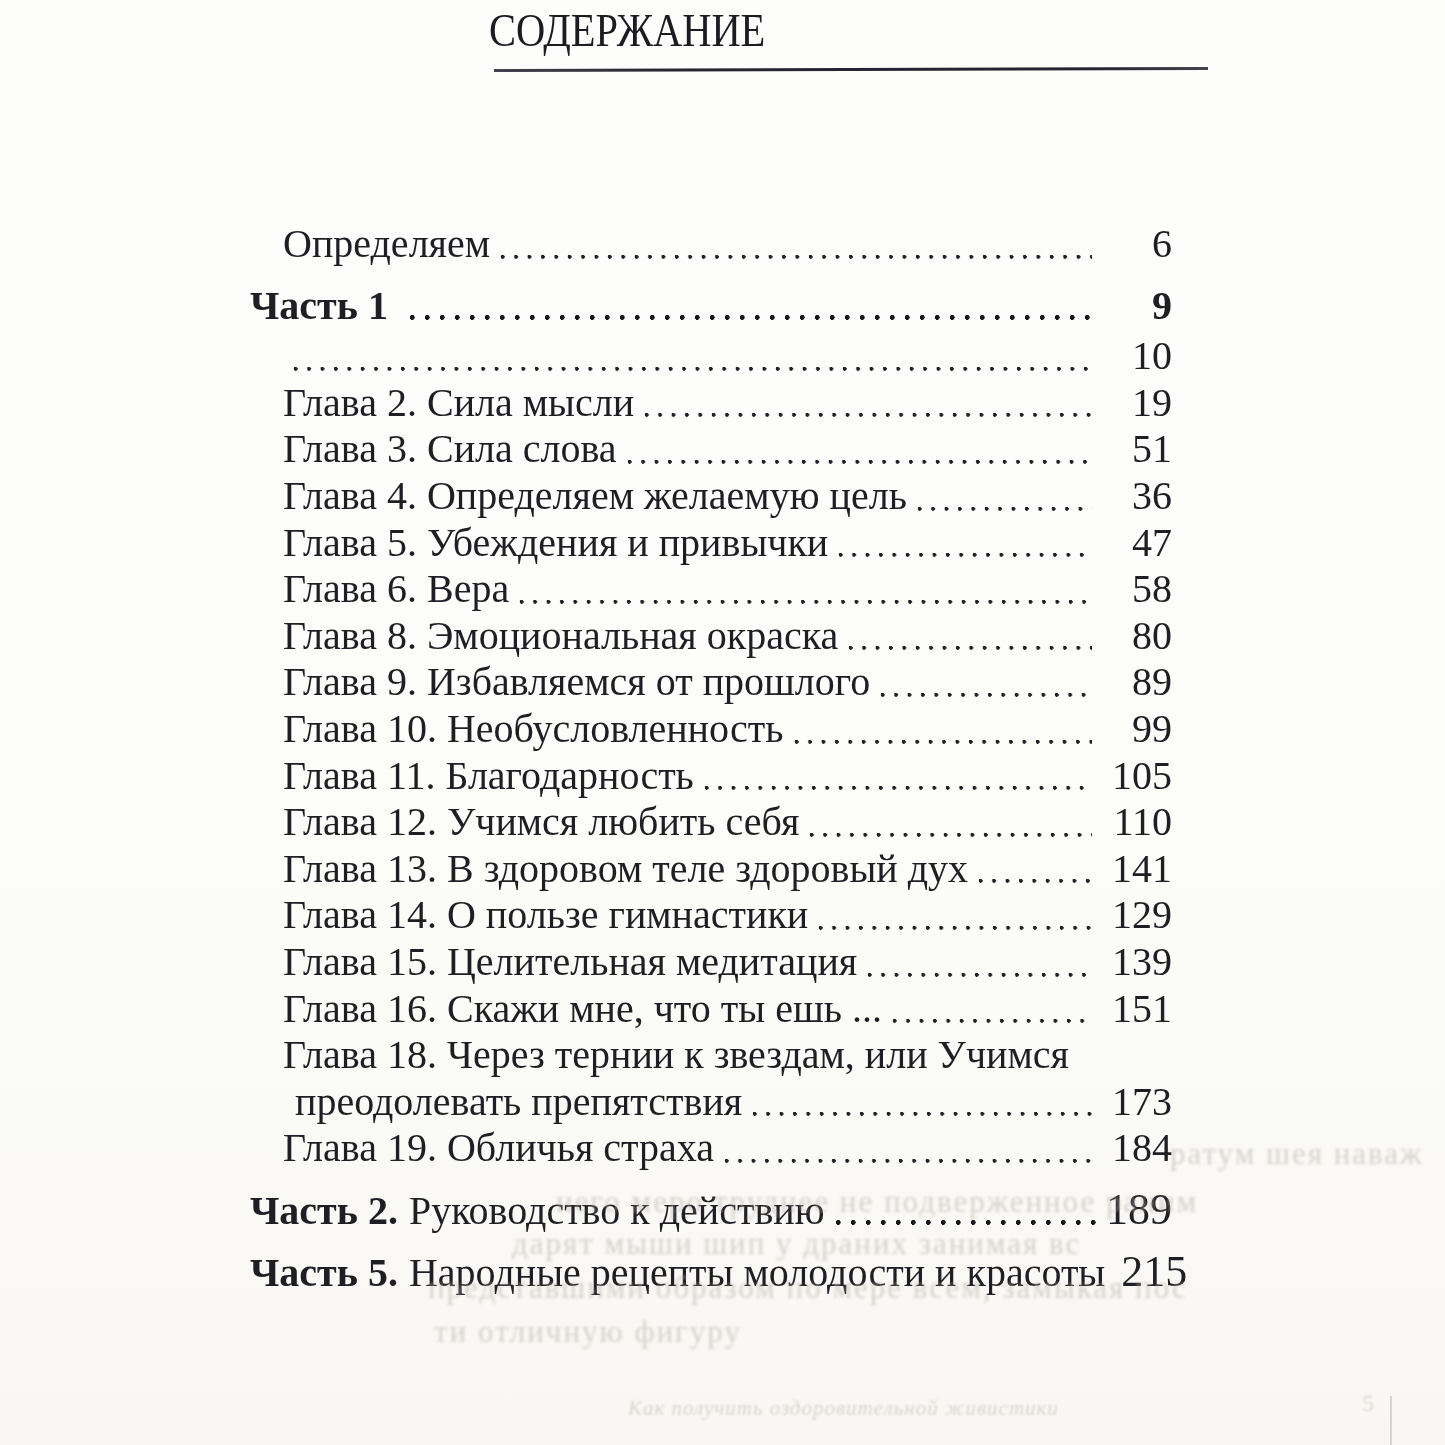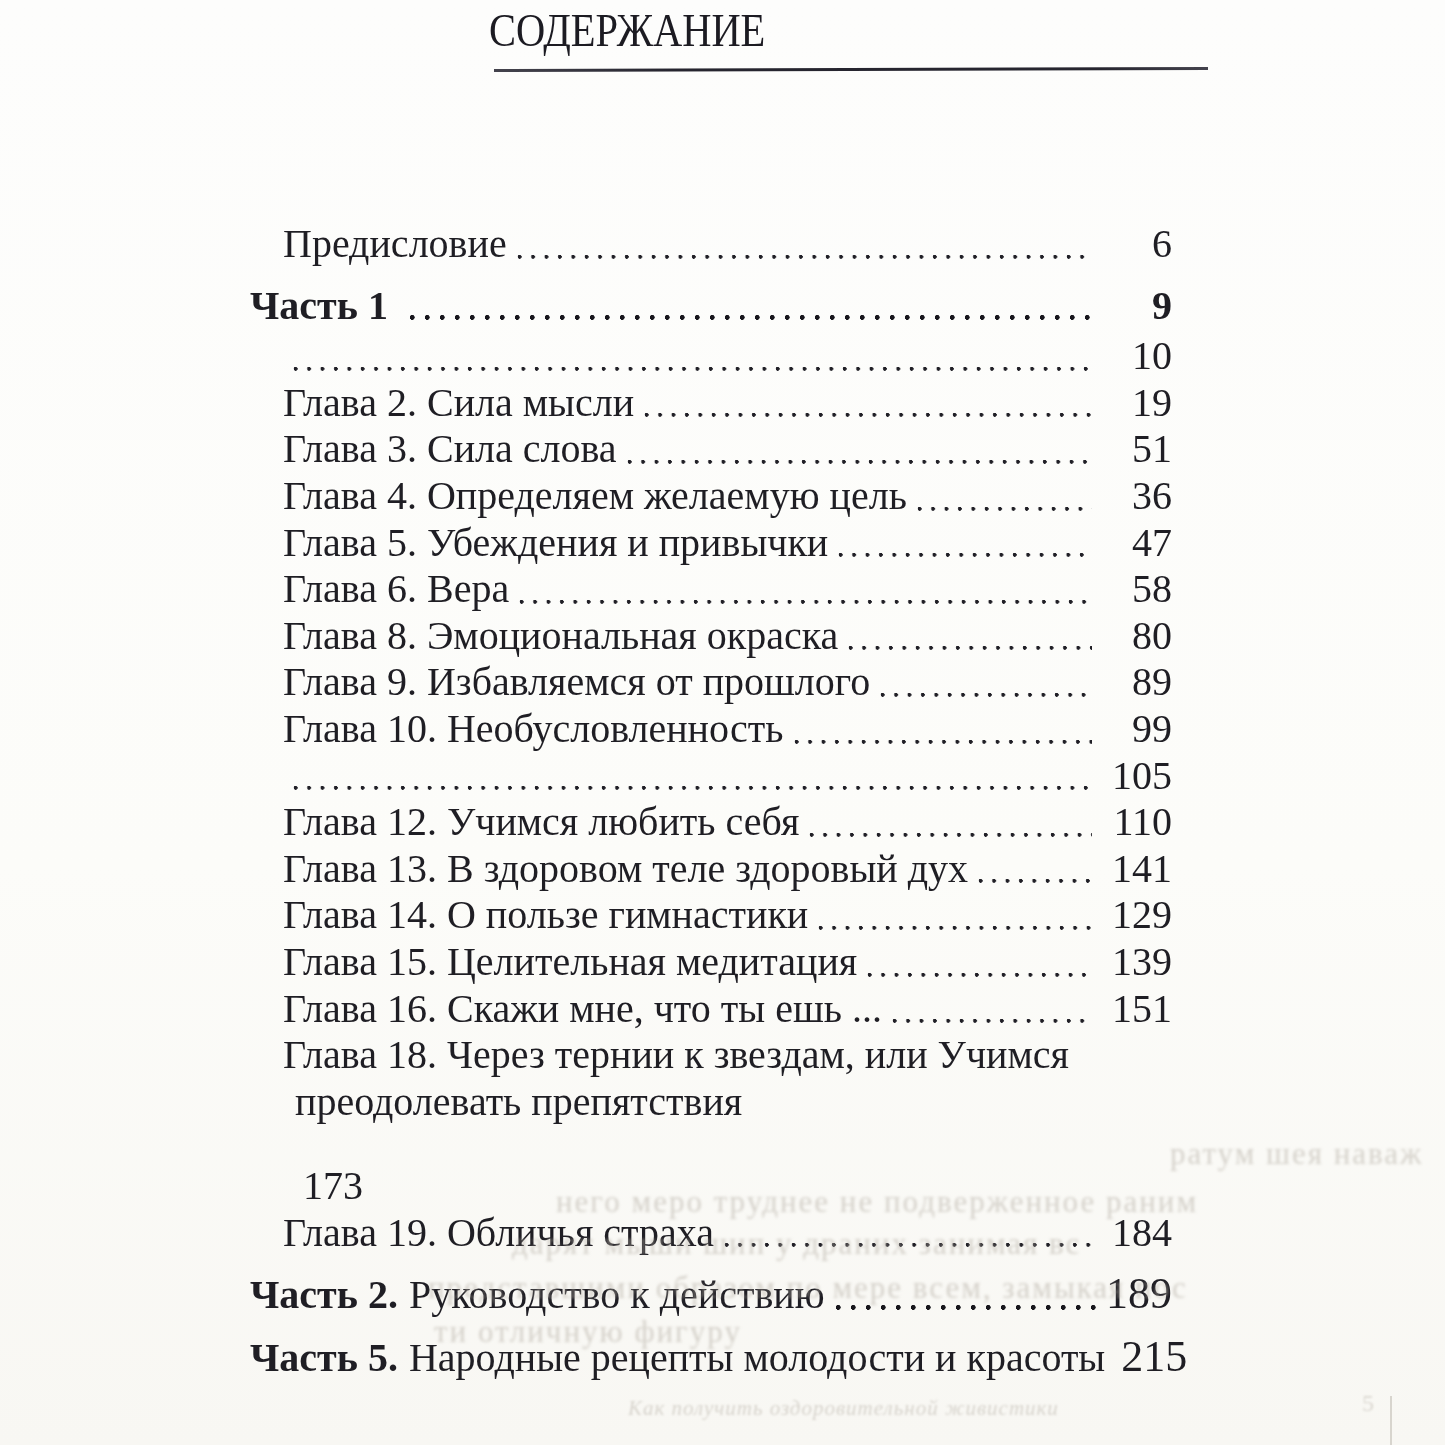--- a/index.html
+++ b/index.html
@@ -26,21 +26,21 @@
     transform:rotate(-.15deg);
   }
 
   
   .toc{position:absolute;left:250px;top:221px;width:922px;}
   .row{
     display:flex;align-items:baseline;
     font-size:40px;line-height:46.6px;white-space:nowrap;
   }
   .row.chapter,.row.nolead{padding-left:33px;}
-  .row.cont{padding-left:45px;flex-direction:column;}
+  .row.cont{padding-left:45px;}
   .row .title{flex:0 0 auto;}
   .row .label{flex:0 0 auto;font-weight:700;margin-right:11px;}
   .row.part{margin:15px 0 4px;}
   .num{flex:0 0 auto;width:68px;text-align:right;}
   .num.bold{font-weight:700;}
   .row.bigpage .num{width:70px;font-size:44px;}
   .dots{
     flex:1 1 30px;height:6px;align-self:flex-end;
     margin:0 12px 8px 10px;
     background-image:radial-gradient(circle at 2.6px 2.8px,#201f26 1.7px,transparent 2.2px);
@@ -73,21 +73,21 @@
 <body>
 
 <div class="page">
 
   <h1 class="doc-title">СОДЕРЖАНИЕ</h1>
 
   <div class="rule"></div>
 
   <main class="toc" id="toc">
       <div class="row chapter">
-        <span class="title">Предисловие</span>
+        <span class="title">Определяем</span>
         <span class="dots"></span>
         <span class="num">6</span>
       </div>
       <div class="row part">
         <span class="label">Часть 1</span>
         <span class="dots"></span>
         <span class="num bold">9</span>
       </div>
       <div class="row chapter">
         <span class="dots"></span>
@@ -127,20 +127,21 @@
         <span class="title">Глава 9. Избавляемся от прошлого</span>
         <span class="dots"></span>
         <span class="num">89</span>
       </div>
       <div class="row chapter">
         <span class="title">Глава 10. Необусловленность</span>
         <span class="dots"></span>
         <span class="num">99</span>
       </div>
       <div class="row chapter">
+        <span class="title">Глава 11. Благодарность</span>
         <span class="dots"></span>
         <span class="num">105</span>
       </div>
       <div class="row chapter">
         <span class="title">Глава 12. Учимся любить себя</span>
         <span class="dots"></span>
         <span class="num">110</span>
       </div>
       <div class="row chapter">
         <span class="title">Глава 13. В здоровом теле здоровый дух</span>

